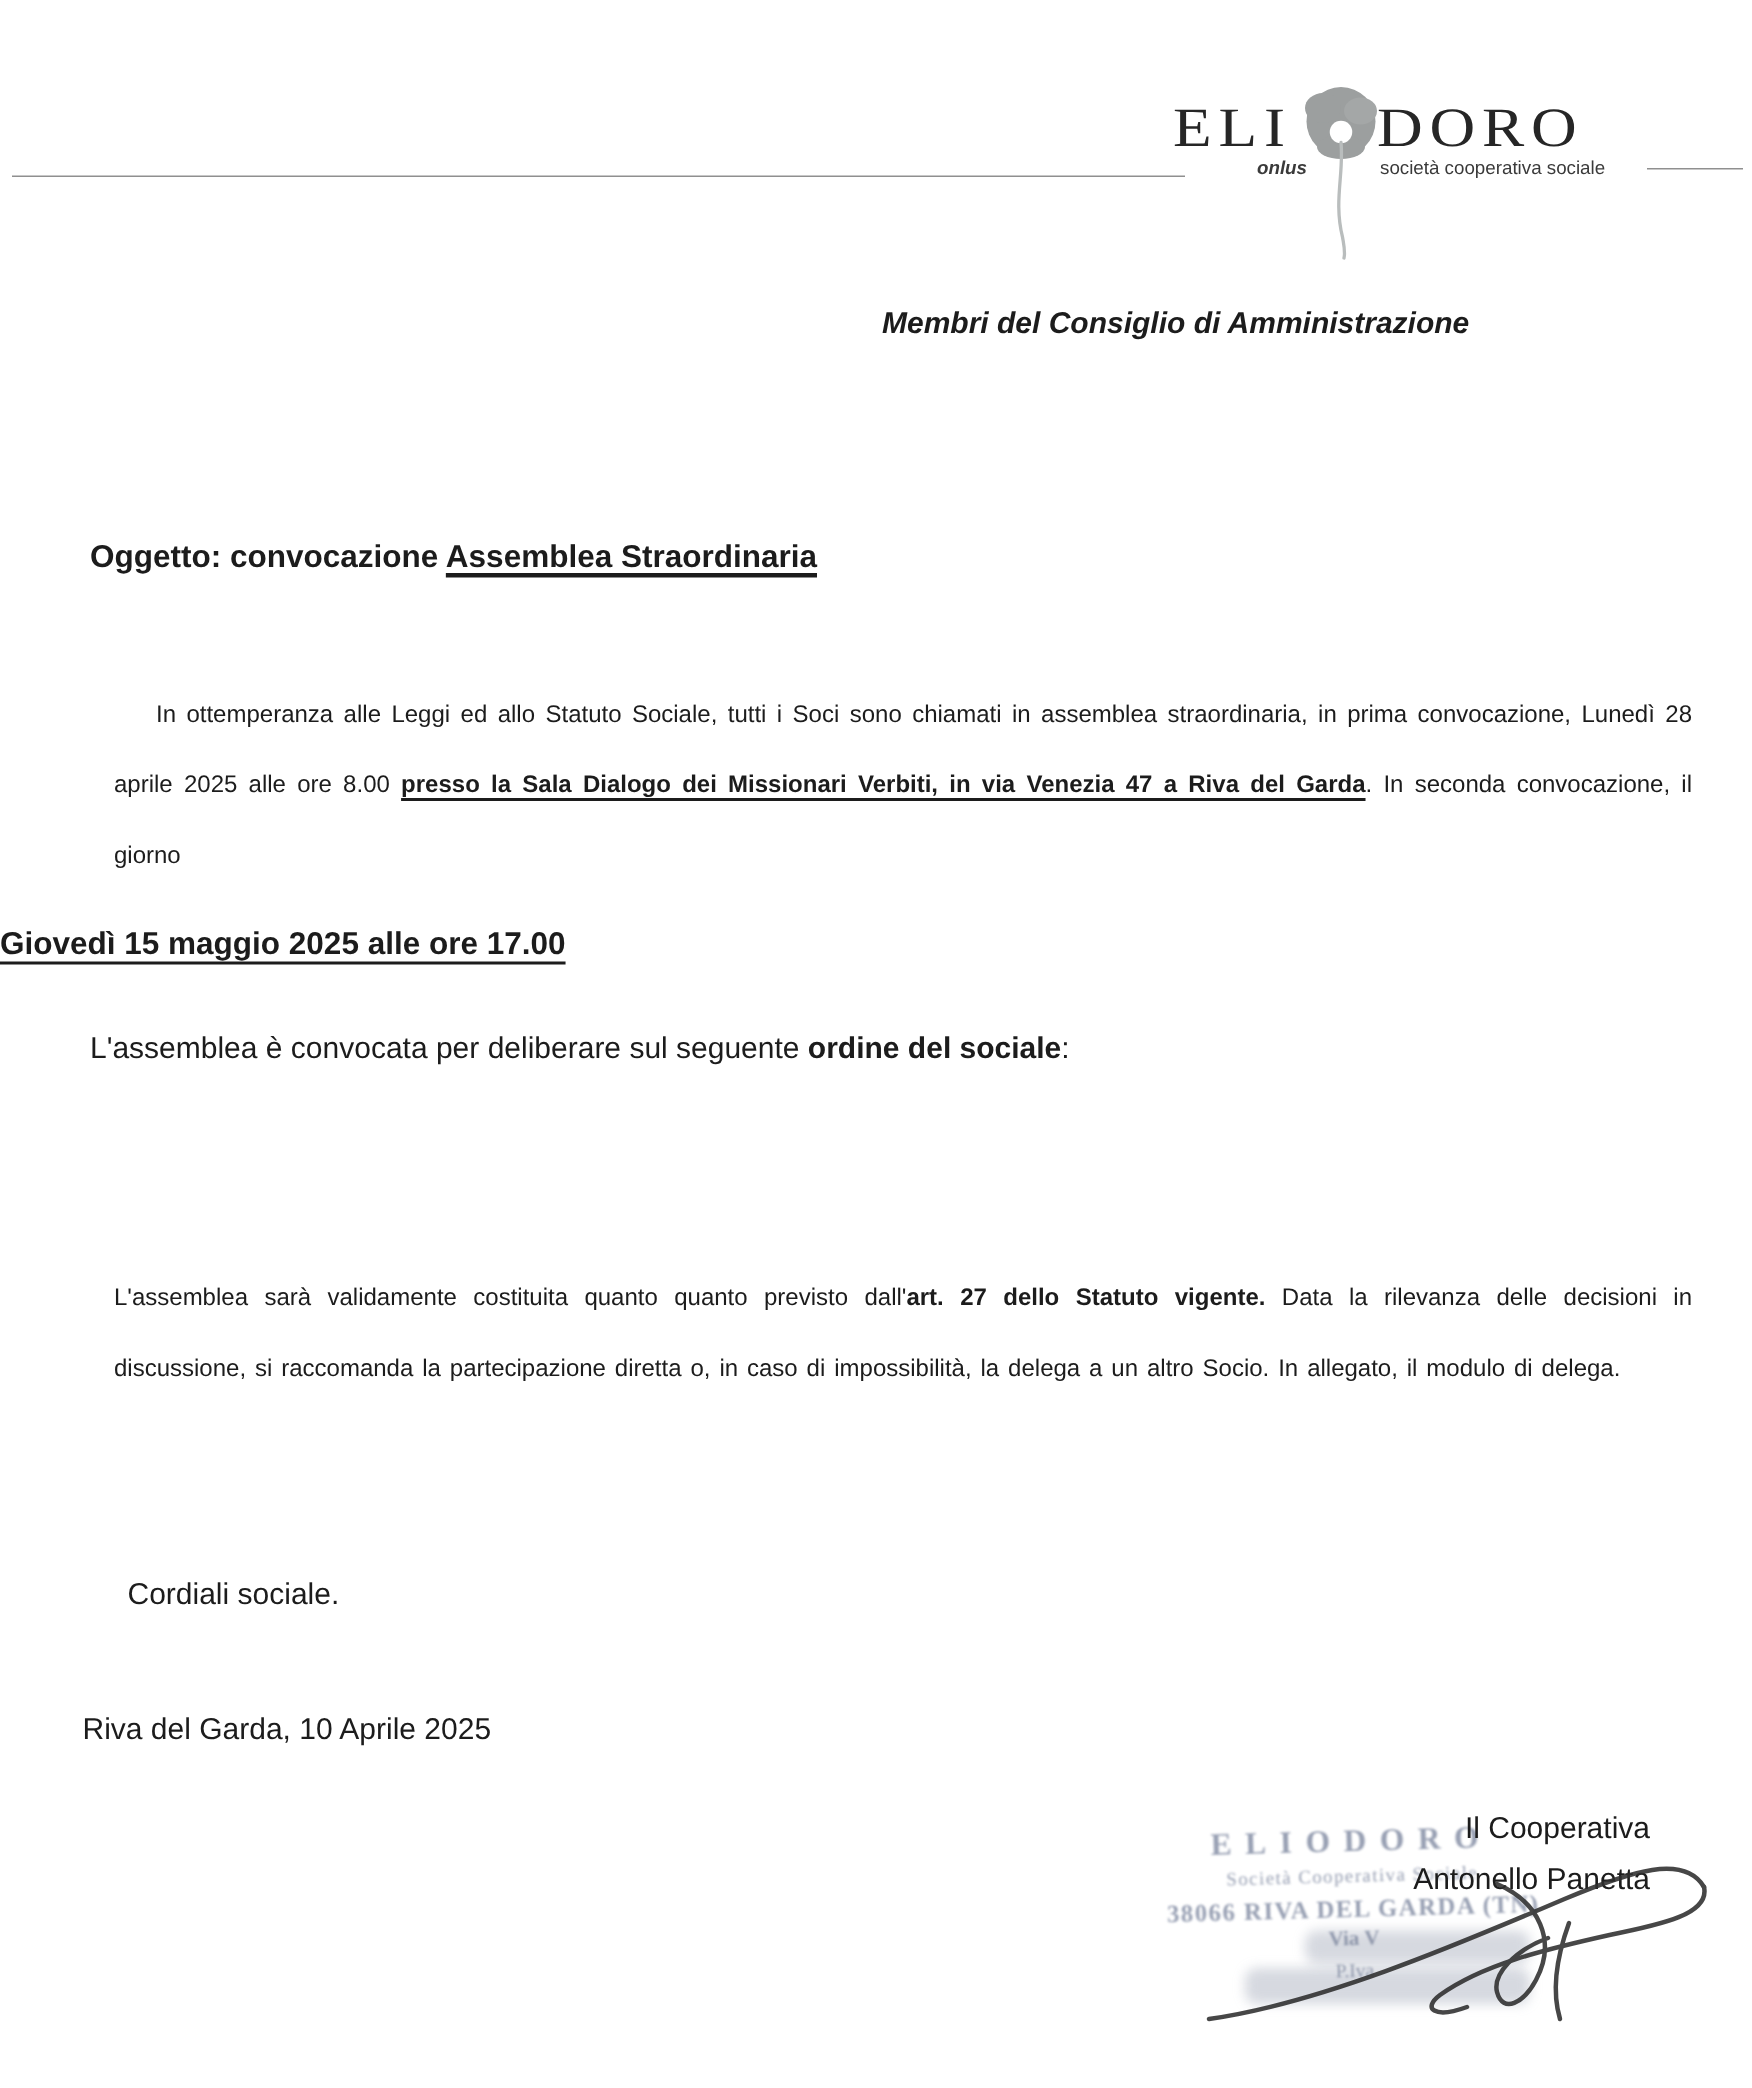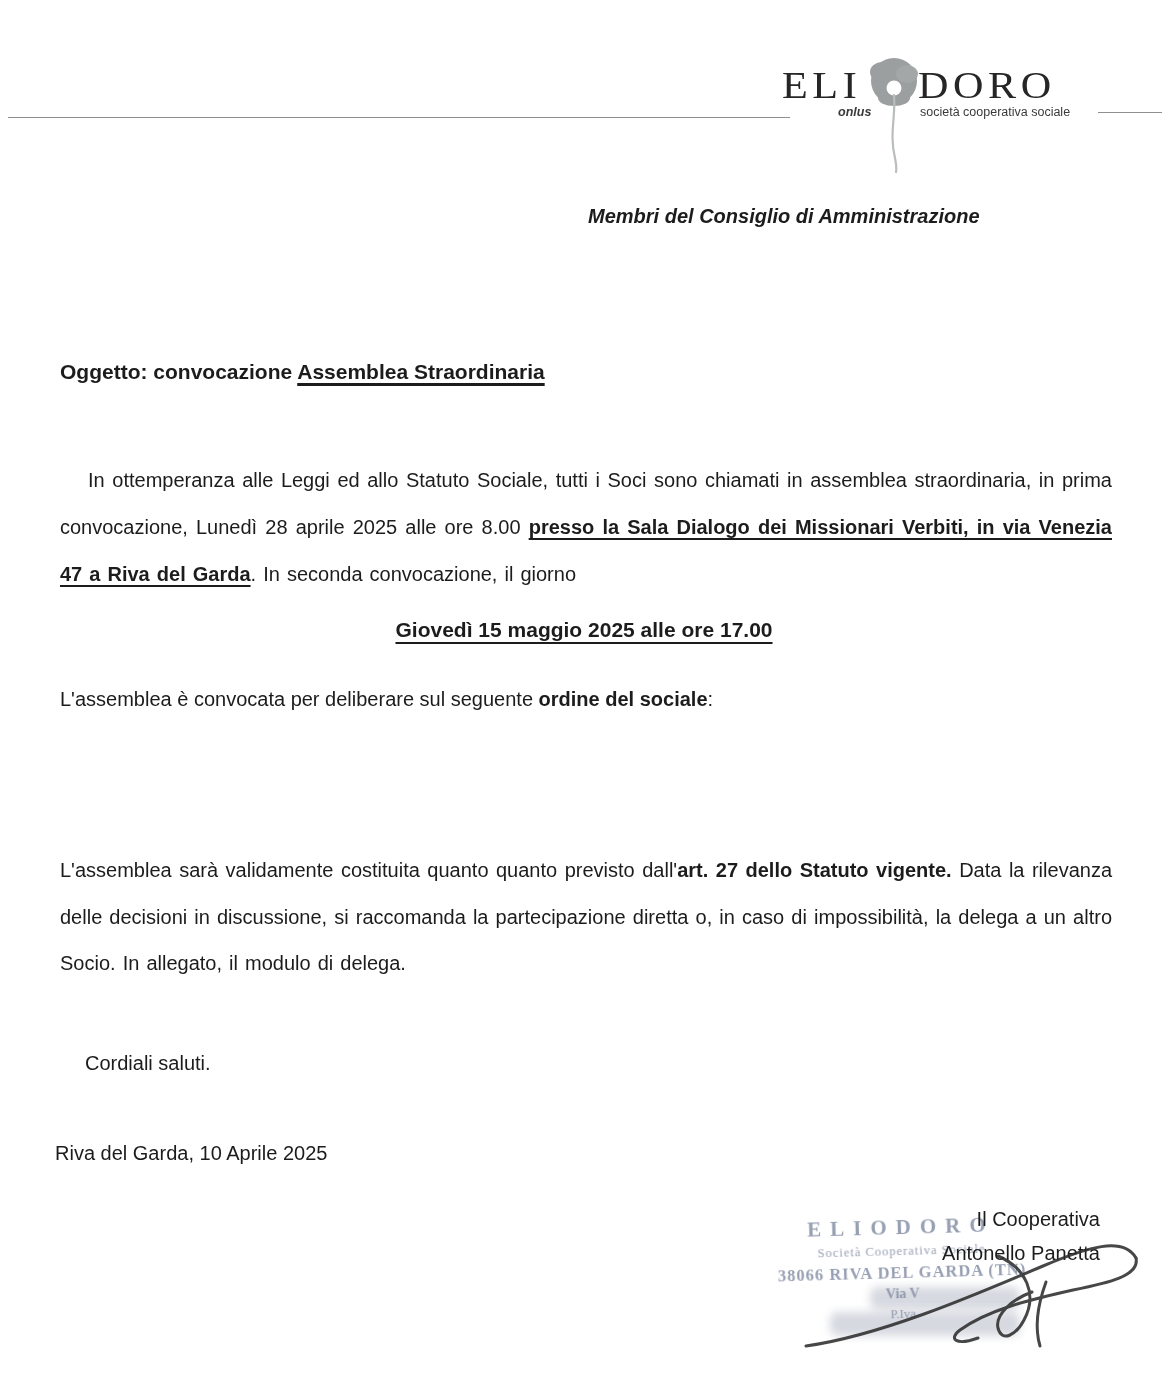--- a/index.html
+++ b/index.html
@@ -30,32 +30,32 @@
   .logo-sub-onlus{left:58px;font-style:italic;font-weight:bold;}
   .logo-sub-right{left:140px;}
   
   .recipient{position:absolute;left:588px;top:196px;font-size:20px;line-height:40px;}
   .recipient .bi{font-weight:bold;font-style:italic;}
   
   .subject{position:absolute;left:60px;top:360px;font-size:21px;font-weight:bold;}
   .subject .u{text-decoration:underline;text-decoration-thickness:2.5px;text-underline-offset:4px;}
   
   .para{
-    position:absolute;left:60px;width:1052px;
-    font-size:20px;line-height:47px;
+    position:absolute;left:76px;width:1052px;
+    font-size:16px;line-height:47px;
     text-align:justify;word-spacing:1.5px;
   }
   .para-1{top:437px;text-indent:28px;}
   .para-2{top:827px;line-height:46.5px;}
   .bu{font-weight:bold;text-decoration:underline;text-decoration-thickness:2px;text-underline-offset:4px;}
   .b{font-weight:bold;}
   
   .date-line{
     position:absolute;left:0;top:618px;width:1168px;
-    text-align:center;font-size:21px;font-weight:bold;
+    font-size:21px;font-weight:bold;
   }
   .date-line .u{text-decoration:underline;text-decoration-thickness:2px;text-underline-offset:5px;}
   
   .agenda-intro{position:absolute;left:60px;top:688px;font-size:20px;}
   .agenda-item{position:absolute;left:90px;top:759px;font-size:20px;}
   .agenda-item .num{display:inline-block;width:38px;}
   
   .closing{position:absolute;left:85px;top:1052px;font-size:20px;}
   .place-date{position:absolute;left:55px;top:1142px;font-size:20px;}
   
@@ -109,21 +109,21 @@
 
   <p class="para para-1"><span>In ottemperanza alle Leggi ed allo Statuto Sociale, tutti i Soci sono chiamati in assemblea straordinaria, in prima convocazione, Lunedì 28 aprile 2025 alle ore 8.00 </span><span class="bu">presso la Sala Dialogo dei Missionari Verbiti, in via Venezia 47 a Riva del Garda</span><span>.  In seconda convocazione, il giorno</span></p>
 
   <div class="date-line"><span class="u">Giovedì 15 maggio 2025 alle ore 17.00</span></div>
 
   <div class="agenda-intro"><span>L'assemblea è convocata per deliberare sul seguente </span><span class="b">ordine del sociale</span><span>:</span></div>
 
 
   <p class="para para-2"><span>L'assemblea sarà validamente costituita quanto quanto previsto dall'</span><span class="b">art. 27 dello Statuto vigente.</span><span> Data la rilevanza delle decisioni in discussione, si raccomanda la partecipazione diretta o, in caso di impossibilità, la delega a un altro Socio. In allegato, il modulo di delega.</span></p>
 
-  <div class="closing">Cordiali saluti.</div>
+  <div class="closing">Cordiali sociale.</div>
   <div class="place-date">Riva del Garda, 10 Aprile 2025</div>
 
   <div class="stamp">
     <div class="stamp-l1">ELIODORO</div>
     <div class="stamp-l2">Società Cooperativa Sociale</div>
     <div class="stamp-l3">38066 RIVA DEL GARDA (TN)</div>
     <div class="stamp-l4">Via V</div>
     <div class="stamp-l5">P.Iva</div>
   </div>
   <div class="smudge smudge-1"></div>

